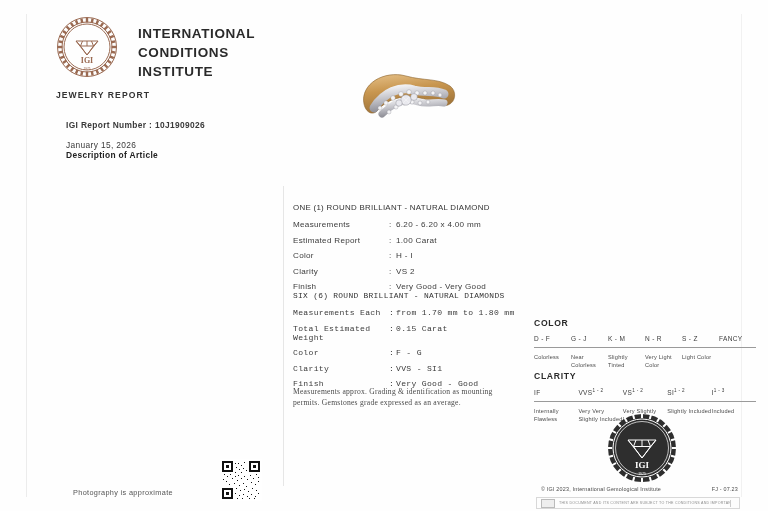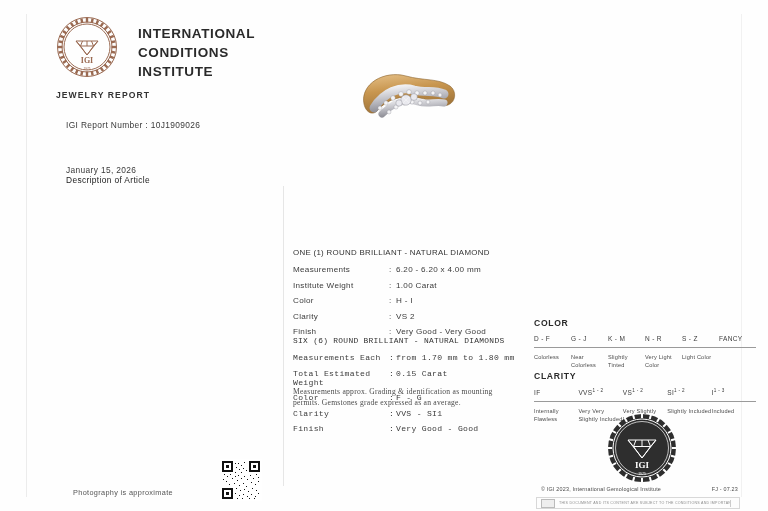--- a/index.html
+++ b/index.html
@@ -39,24 +39,24 @@
   .org-name div { white-space: nowrap; }
 
   .jewelry-report {
     position: absolute; left: 56px; top: 90px;
     font-size: 8.6px; font-weight: 700; letter-spacing: 1.05px; color: #333;
   }
 
   
   .meta { position: absolute; left: 66px; top: 120px; width: 215px; }
   .meta .line { font-size: 8.4px; letter-spacing: 0.35px; color: #3a3a3a; }
-  .meta .report-no { margin-bottom: 35px; }
+  .meta .report-no { margin-bottom: 10px; font-weight: bold; }
   .meta .date { }
   .meta .desc-head {
-    font-weight: 400; font-size: 8.4px; letter-spacing: 0.35px;
+    font-weight: 700; font-size: 8.4px; letter-spacing: 0.35px;
     color: #222; margin-bottom: 18px;
   }
   .meta .desc-body { font-weight: 700; font-size: 8.3px; letter-spacing: 0.25px; color: #222; }
   .meta .desc-body div { margin-bottom: 12px; white-space: nowrap; }
 
   
   .ring-photo { position: absolute; left: 344px; top: 58px; width: 128px; height: 80px; }
   .ring-photo svg { display: block; }
 
   
@@ -65,21 +65,20 @@
     width: 1px; height: 300px; background: #e6e6e6;
   }
 
   
   .spec-block { position: absolute; left: 293px; width: 230px; }
   .spec-block.first { top: 203px; }
   .spec-block.second { top: 291px; font-family: Liberation Mono, monospace; }
   .spec-title {
     font-size: 7.9px; letter-spacing: 0.3px; color: #333; margin-bottom: 8px;
     white-space: nowrap;
-    margin-top: 45px;
   }
   .spec-row { display: flex; font-size: 8.1px; letter-spacing: 0.3px; color: #3b3b3b; margin-bottom: 6.5px; }
   .spec-label { width: 96px; flex: none; }
   .spec-colon { width: 7px; flex: none; }
   .spec-value { white-space: nowrap; }
 
   .spec-note {
     position: absolute; left: 293px; top: 386px; width: 212px;
     font-size: 7.6px; line-height: 1.5; letter-spacing: 0.25px; color: #4a4a4a; font-family: Liberation Serif, serif;
   }
@@ -294,21 +293,21 @@
   <div class="v-divider"></div>
 
   <div class="spec-block first">
     <div class="spec-title">ONE (1) ROUND BRILLIANT - NATURAL DIAMOND</div>
     <div class="spec-row">
       <span class="spec-label">Measurements</span>
       <span class="spec-colon">:</span>
       <span class="spec-value">6.20 - 6.20 x 4.00 mm</span>
     </div>
     <div class="spec-row">
-      <span class="spec-label">Institute Weight</span>
+      <span class="spec-label">Estimated Report</span>
       <span class="spec-colon">:</span>
       <span class="spec-value">1.00 Carat</span>
     </div>
     <div class="spec-row">
       <span class="spec-label">Color</span>
       <span class="spec-colon">:</span>
       <span class="spec-value">H - I</span>
     </div>
     <div class="spec-row">
       <span class="spec-label">Clarity</span>

